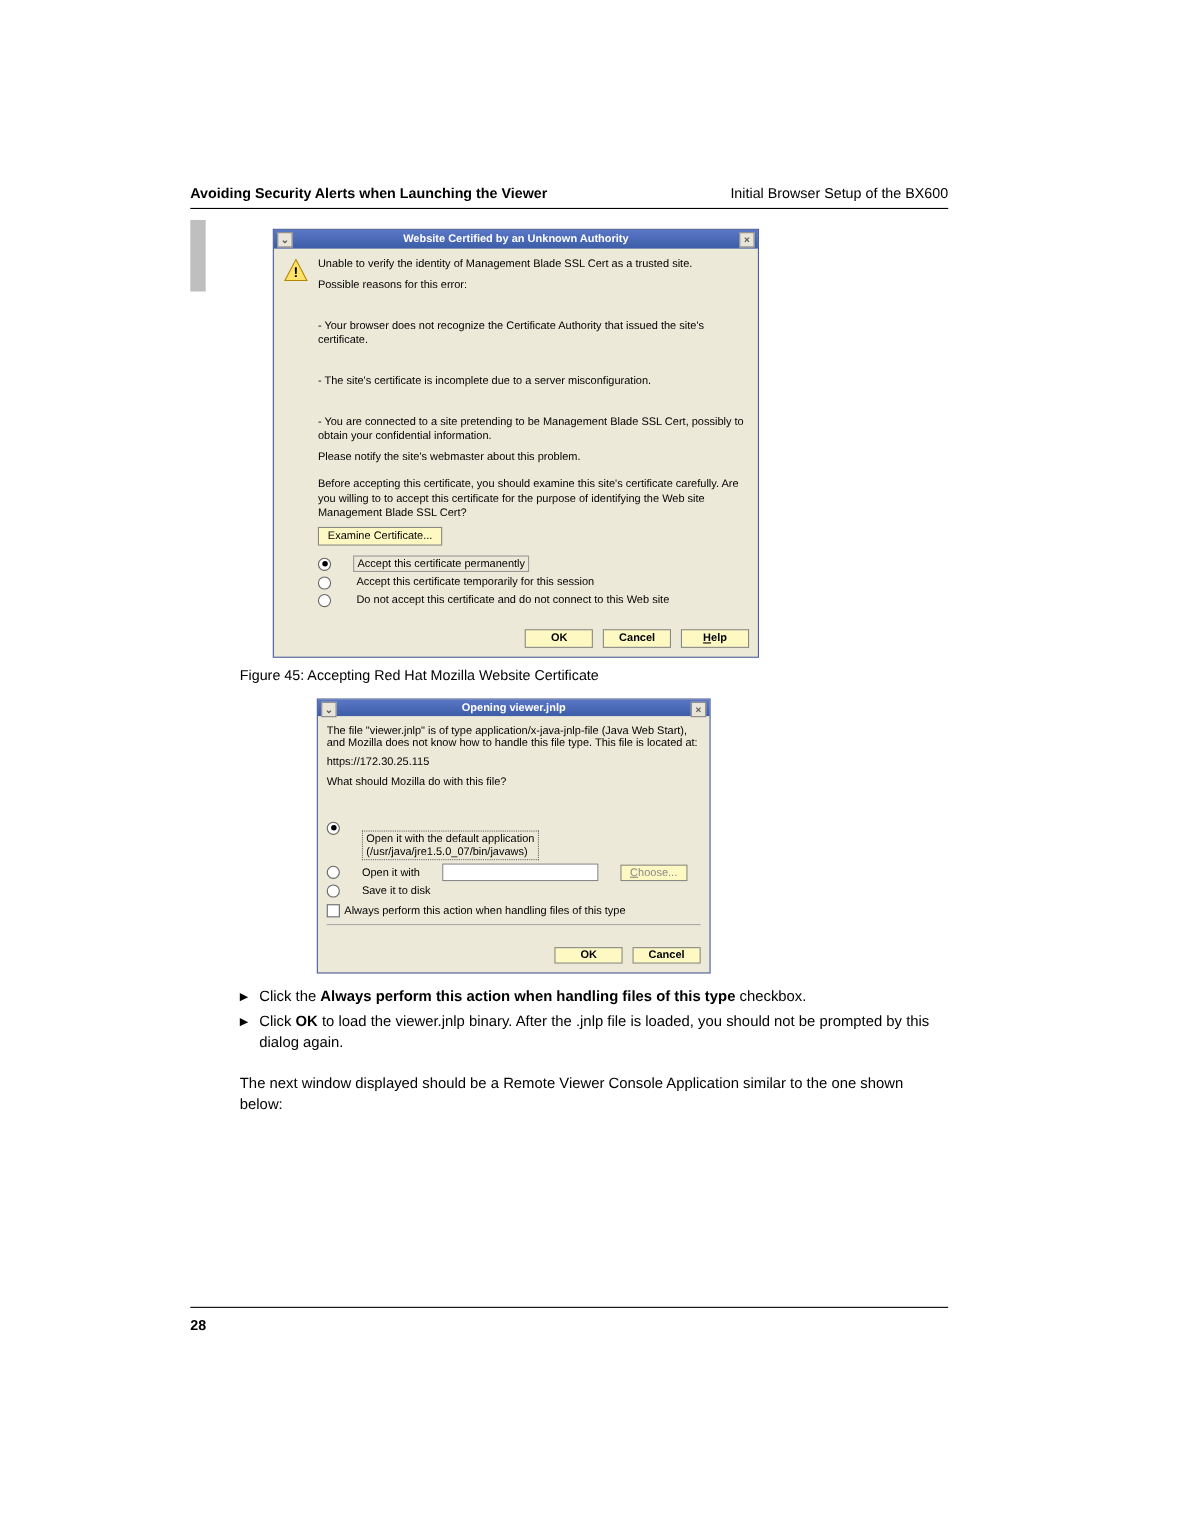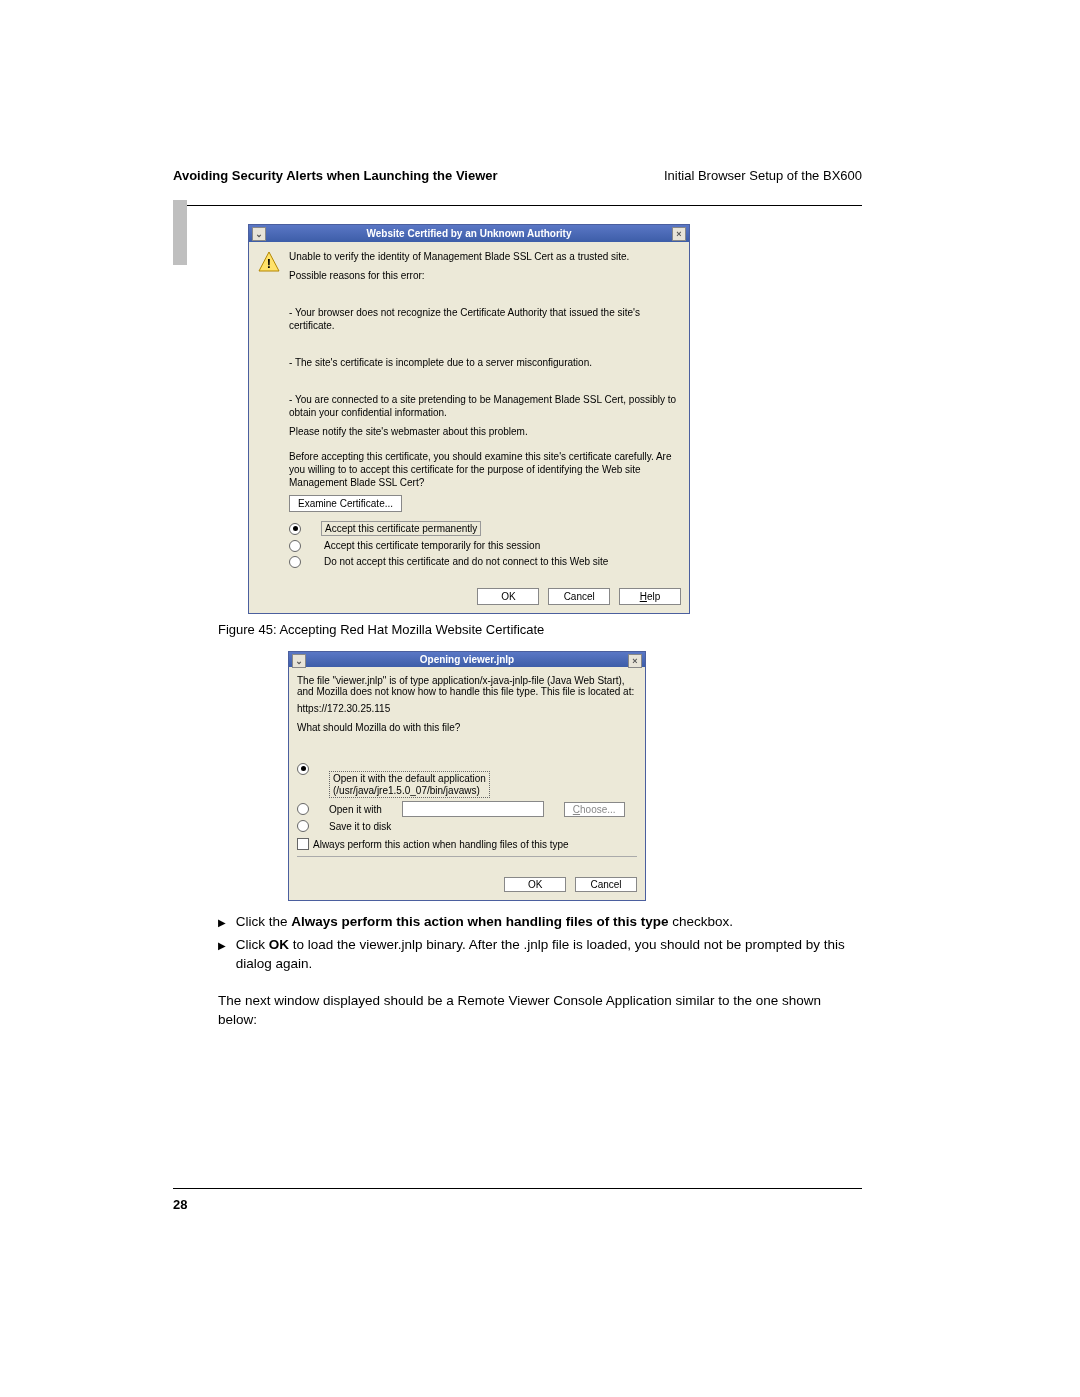--- a/index.html
+++ b/index.html
@@ -21,21 +21,21 @@
     left: 173px;
     top: 200px;
     width: 14px;
     height: 65px;
     background: #bfbfbf;
   }
   .header-line {
     display: flex;
     justify-content: space-between;
     border-bottom: 1px solid #000;
-    padding-bottom: 22px;
+    padding-bottom: 6px;
     margin-bottom: 12px;
   }
   .header-left {
     font-weight: bold;
     font-size: 13px;
   }
   .header-right {
     font-size: 13px;
     text-align: right;
   }
@@ -99,21 +99,21 @@
     height: 24px;
     flex-shrink: 0;
   }
   .warn-icon svg { width: 24px; height: 24px; }
   .dlg-text-col { flex: 1; }
   .dlg-para { margin: 0 0 6px 0; }
   .dlg-indent { margin-left: 0; margin-top: 24px; }
   .dlg-btn {
     display: inline-block;
     border: 1px solid #888;
-    background: #ffffff;
+    background: #fef9c3;
     padding: 1px 8px;
     font-size: 10px;
     cursor: default;
   }
   .radio-row {
     display: flex;
     align-items: center;
     gap: 20px;
     margin: 3px 0;
   }
@@ -137,20 +137,21 @@
   }
   .radio-label {
     padding: 0px 3px;
   }
   .radio-label.boxed {
     border: 1px solid #999;
   }
   .dlg-btnrow {
     text-align: right;
     margin-top: 20px;
+    font-weight: bold;
   }
   .dlg-btnrow .dlg-btn { margin-left: 6px; min-width: 44px; text-align:center; }
   .dlg-btn .u { text-decoration: underline; }
 
   .figure-caption {
     font-size: 13px;
     margin: 6px 0 10px 0;
   }
   .body-para {
     font-size: 13.5px;

